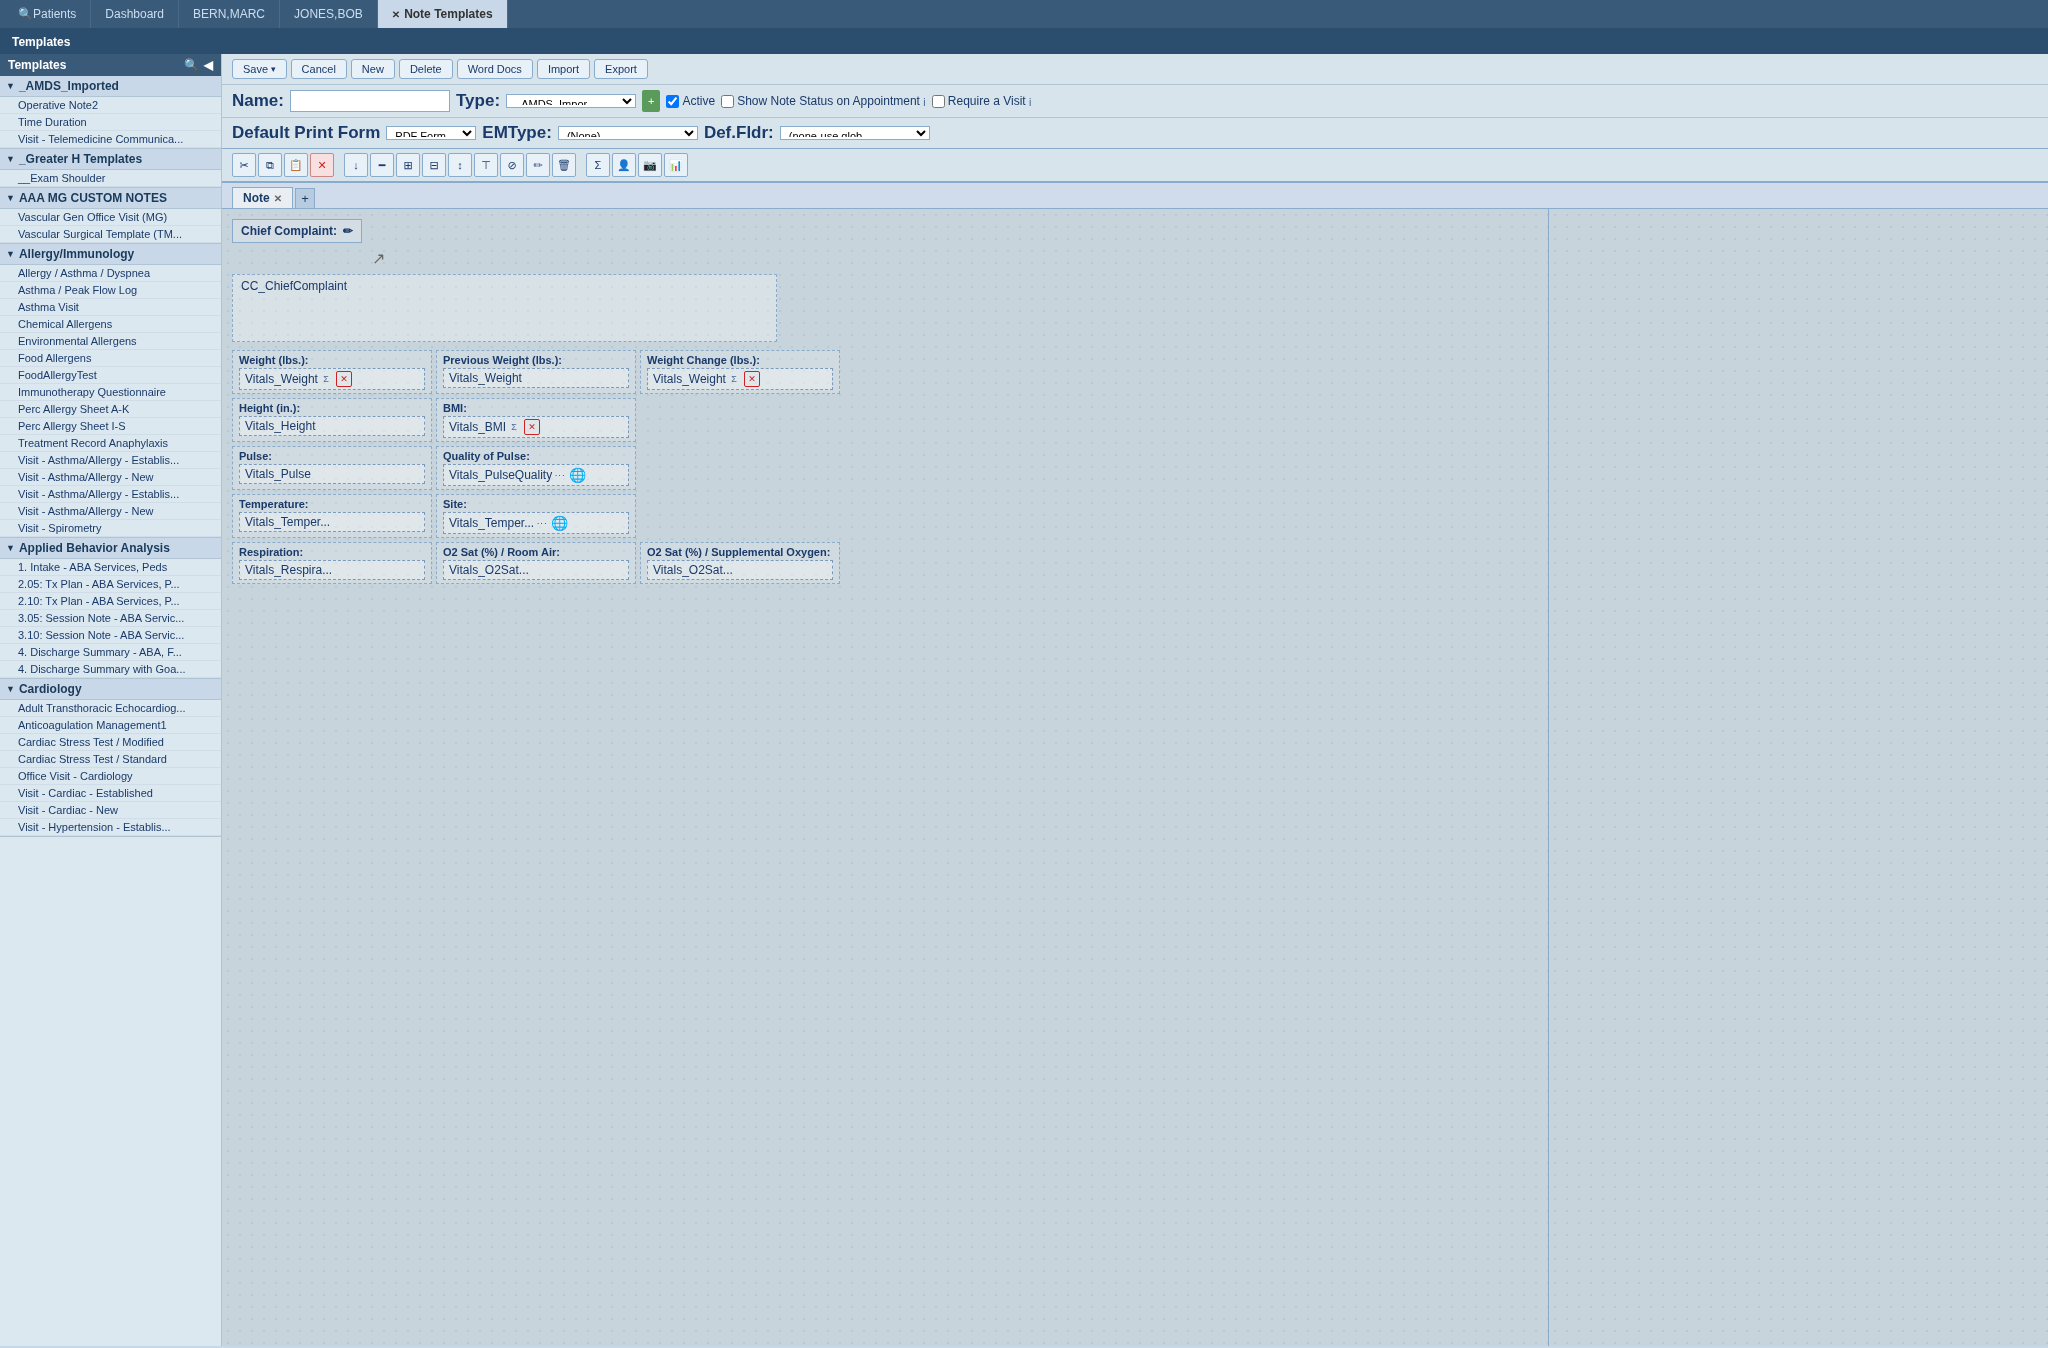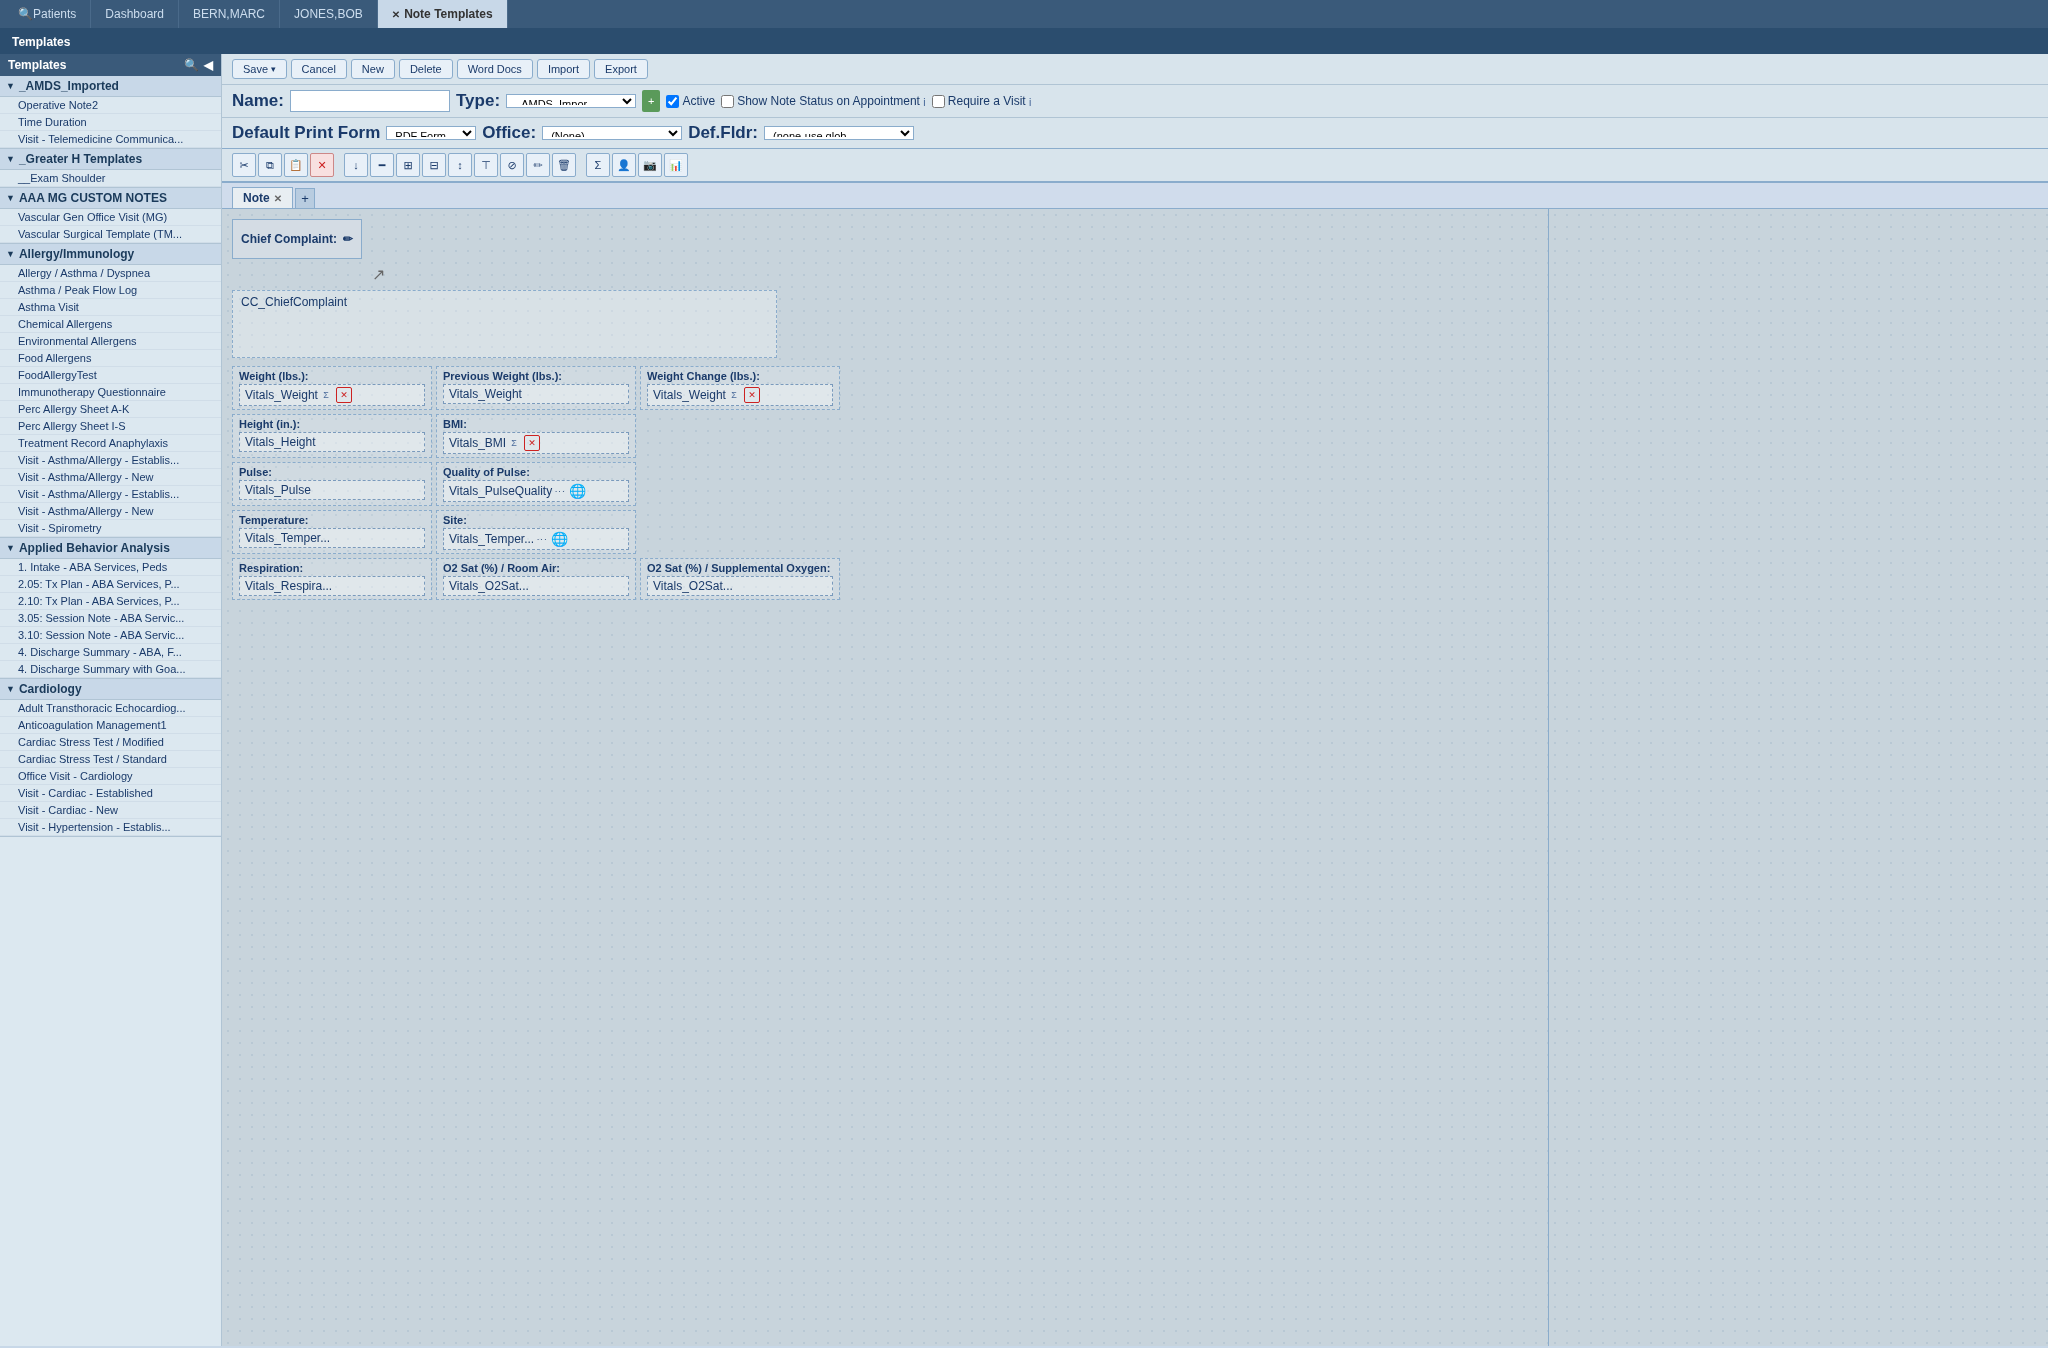--- a/index.html
+++ b/index.html
@@ -266,21 +266,21 @@
       width: 500px;
       background: #c8d4dc;
       border-left: 1px solid #8aaccc;
       background-image: radial-gradient(circle, #b8c8d4 1px, transparent 1px);
       background-size: 12px 12px;
     }
 
     
     .chief-complaint-header {
       background: #d4dce4;
-      padding: 12px 8px;
+      padding: 4px 8px;
       display: flex;
       align-items: center;
       gap: 6px;
       margin-bottom: 6px;
       border: 1px solid #8aaccc;
       width: fit-content;
     }
     .chief-complaint-header span {
       font-weight: bold;
       font-size: 12px;
@@ -498,21 +498,21 @@
         <span>Require a Visit</span>
         <span style="color:#4a6a9a;font-size:11px;">ℹ</span>
       </label>
     </div>
 
     <div class="form-bar" style="border-bottom: 1px solid #8aaccc;">
       <span class="form-label">Default Print Form</span>
       <select class="form-select" style="width:90px;">
         <option>PDF Form</option>
       </select>
-      <span class="form-label">Office:</span>
+      <span class="form-label">EMType:</span>
       <select class="form-select" style="width:140px;">
         <option>(None)</option>
       </select>
       <span class="form-label">Def.Fldr:</span>
       <select class="form-select" style="width:150px;">
         <option>(none-use glob...</option>
       </select>
     </div>
 
     <div class="icon-toolbar">

